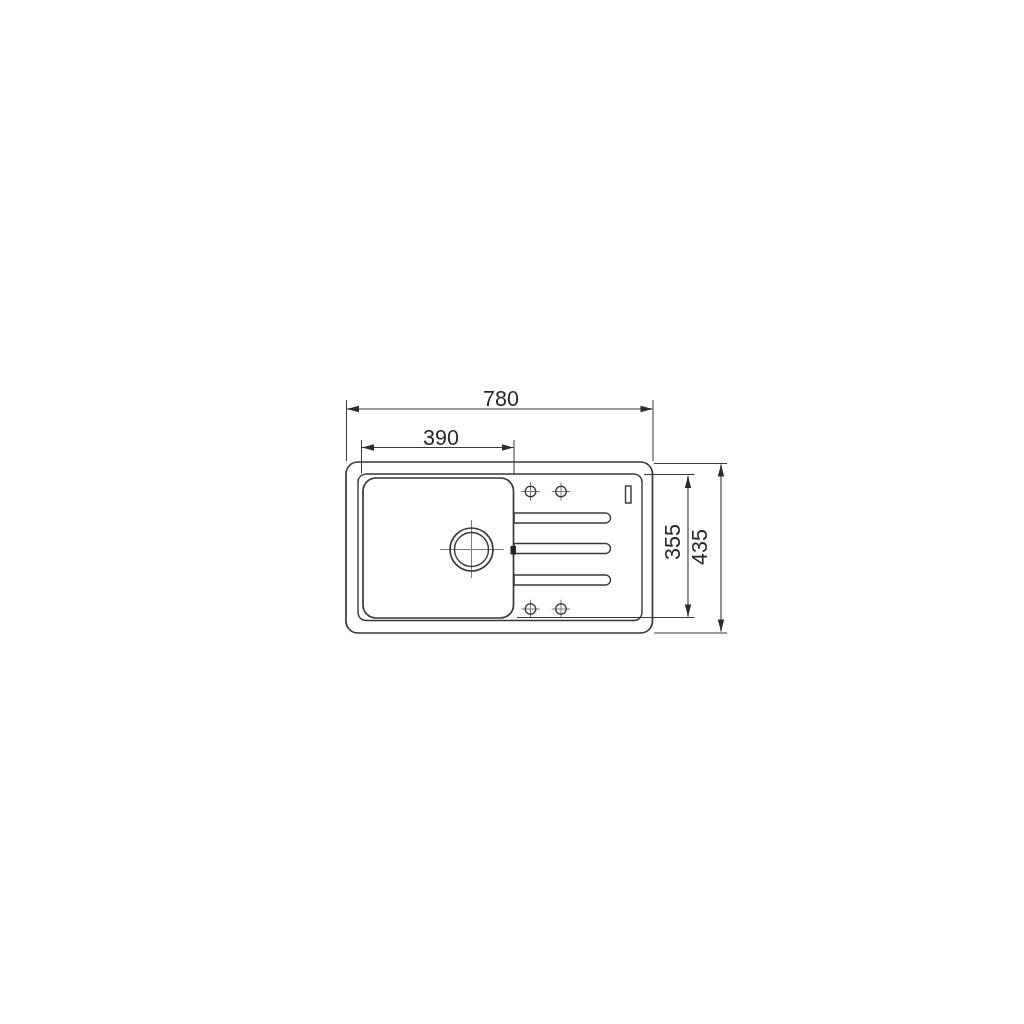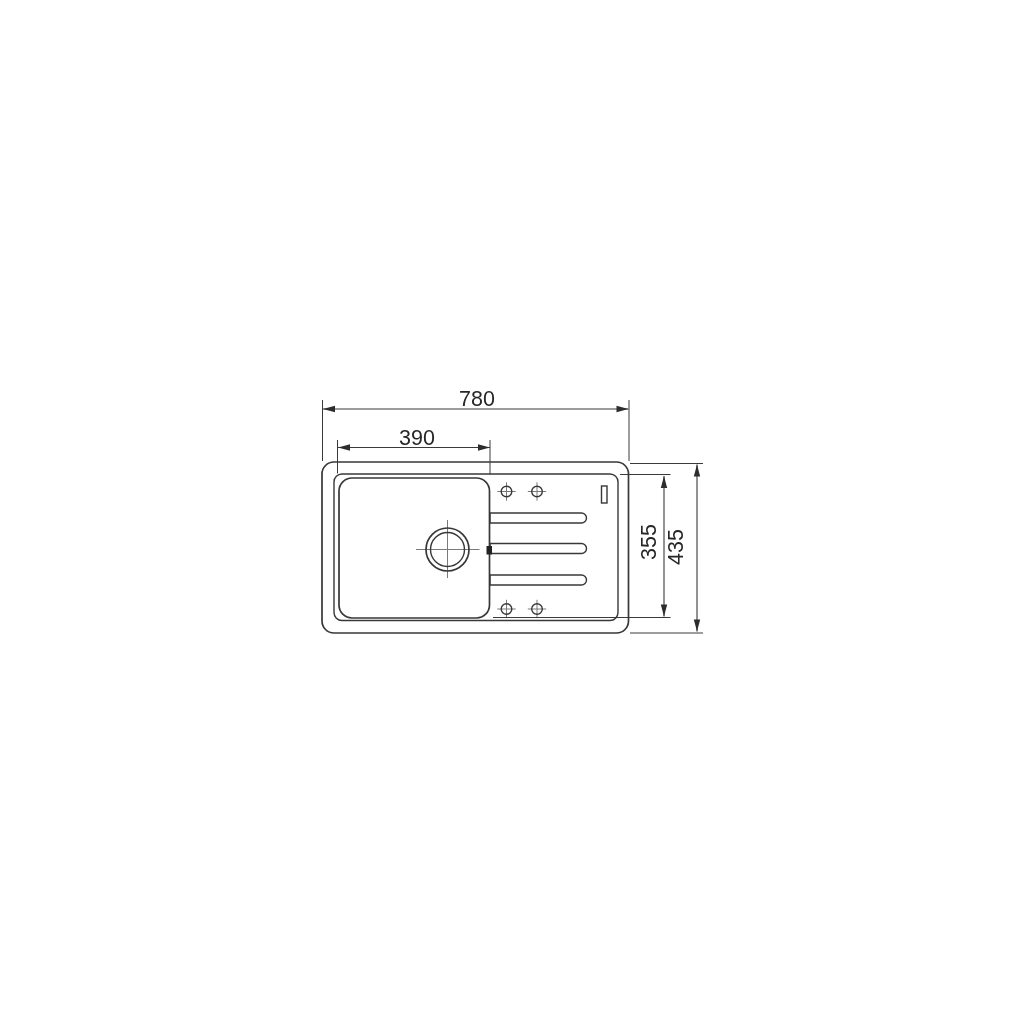--- a/index.html
+++ b/index.html
@@ -9,20 +9,21 @@
     width: 1024px;
     height: 1024px;
     font-family: "Liberation Sans", sans-serif;
   }
   .page {
     position: relative;
     width: 943px;
     height: 1024px;
     background: #ffffff;
     overflow: hidden;
+    padding-left: 24px;
   }
   svg { display: block; }
   .outline      { fill: none; stroke: #383838; stroke-width: 1.7; }
   .outline-thin { fill: none; stroke: #383838; stroke-width: 1.4; }
   .centerline   { stroke: #7a7a7a; stroke-width: 1; fill: none; }
   .dimline      { stroke: #3a3a3a; stroke-width: 1.1; fill: none; }
   .extline      { stroke: #3a3a3a; stroke-width: 1; fill: none; }
   .arrow        { fill: #2d2d2d; stroke: none; }
   .dimtext {
     fill: #262626;

